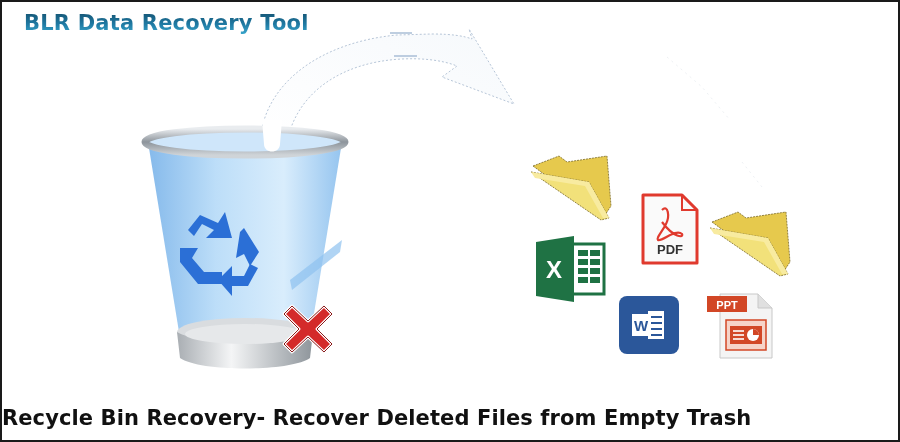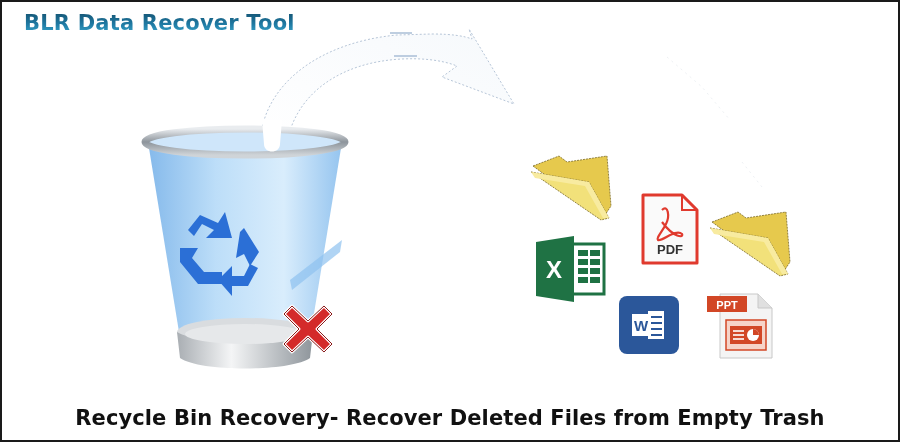--- a/index.html
+++ b/index.html
@@ -1,30 +1,30 @@
 <!DOCTYPE html>
 <html><head>
 <meta charset="utf-8">
 <style>
   html,body{margin:0;padding:0;background:#fff;}
   body{width:900px;height:442px;overflow:hidden;font-family:"DejaVu Sans","Liberation Sans",sans-serif;}
   .frame{position:absolute;left:0;top:0;width:896px;height:438px;border:2px solid #1a1a1a;background:#fff;overflow:hidden;}
   .title{position:absolute;left:22px;top:9px;font-weight:bold;font-size:21px;letter-spacing:0.2px;
     background:linear-gradient(180deg,#14506e 0%,#1f7aa3 55%,#3aa9cf 100%);
     -webkit-background-clip:text;background-clip:text;color:transparent;}
-  .caption{position:absolute;left:0;width:896px;top:404px;text-align:center;font-weight:bold;font-size:21px;color:#111;letter-spacing:0.1px;}
+  .caption{position:absolute;left:0;width:896px;top:404px;font-weight:bold;font-size:21px;color:#111;letter-spacing:0.1px;}
   .art{position:absolute;left:0;top:0;}
   .icon{position:absolute;}
 </style>
 </head>
 <body>
 
 <div class="frame">
 
-  <div class="title">BLR Data Recover Tool</div>
+  <div class="title">BLR Data Recovery Tool</div>
 
   <svg class="art" width="896" height="400" viewBox="0 0 896 400">
     <defs>
       <linearGradient id="arrowFill" x1="0" y1="1" x2="1" y2="0">
         <stop offset="0" stop-color="#ffffff"></stop>
         <stop offset="1" stop-color="#f6f9fc"></stop>
       </linearGradient>
     </defs>
     <path d="M258 140 C 262 80, 320 40, 395 33 L 430 32 C 450 32, 462 34, 470 37 L 467 27 L 512 102 L 440 75 L 455 64 C 440 58, 420 56, 400 57 C 340 60, 295 90, 285 140 Z" fill="url(#arrowFill)" stroke="#b7c6d8" stroke-width="1" stroke-dasharray="2 2"></path>
     <line x1="388" y1="31" x2="410" y2="31" stroke="#a9bed6" stroke-width="1.5"></line>

